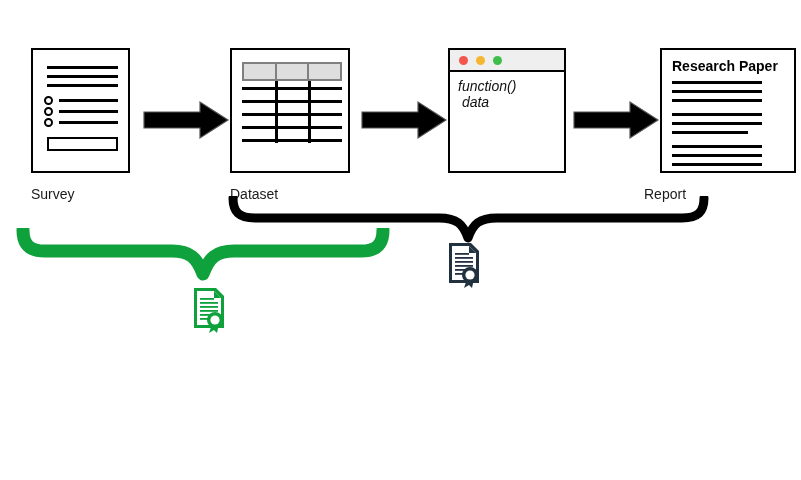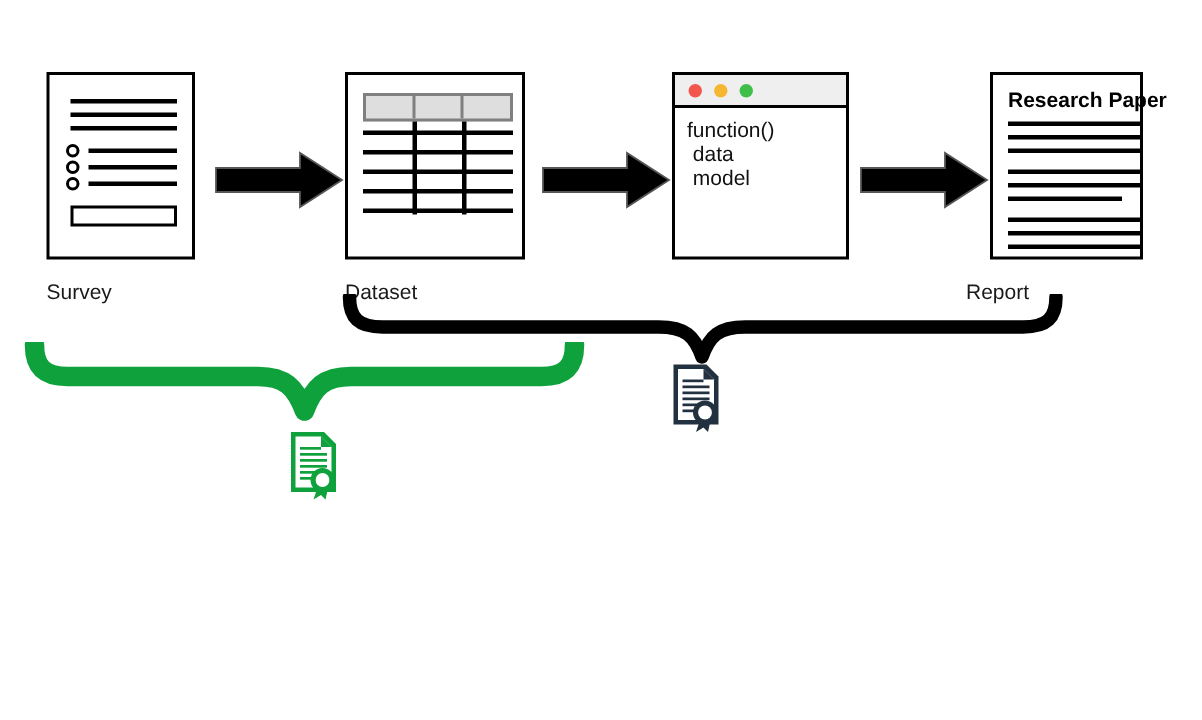--- a/index.html
+++ b/index.html
@@ -85,21 +85,21 @@
     height: 3px;
     background: #000000;
   }
   .tbl-col-line {
     position: absolute;
     width: 3px;
     background: #000000;
   }
 
   
-  #code-node { left: 448px; top: 48px; width: 118px; height: 125px; }
+  #code-node { left: 448px; top: 48px; width: 118px; height: 125px; font-style: italic; }
   .code-titlebar {
     position: absolute;
     left: 0; top: 0;
     width: 100%;
     height: 22px;
     background: #efefef;
     border-bottom: 2px solid #000000;
     box-sizing: border-box;
   }
   .dot {
@@ -118,21 +118,21 @@
   }
   .code-line {
     font-family: "Liberation Sans", sans-serif;
     font-size: 14px;
     line-height: 16px;
     color: #111111;
     white-space: pre;
   }
 
   
-  #report-node { left: 660px; top: 48px; width: 102px; height: 125px; }
+  #report-node { left: 660px; top: 48px; width: 136px; height: 125px; }
   .report-title {
     position: absolute;
     left: 10px;
     top: 8px;
     font-size: 14px;
     font-weight: bold;
     line-height: 16px;
     white-space: nowrap;
     color: #000000;
   }
@@ -195,21 +195,20 @@
 
   <div class="node" id="code-node">
     <div class="code-titlebar">
       <div class="dot" style="left:9px;  background:#f2564c;"></div>
       <div class="dot" style="left:26px; background:#f5b731;"></div>
       <div class="dot" style="left:43px; background:#3fbf4a;"></div>
     </div>
     <div class="code-body">
       <div class="code-line">function()</div>
       <div class="code-line"> data</div>
-      <div class="code-line"> model</div>
     </div>
   </div>
 
   <svg class="arrow" style="left:572px; top:100px;" width="88" height="40" viewBox="0 0 88 40">
     <path d="M2,12 L58,12 L58,2 L86,20 L58,38 L58,28 L2,28 Z" fill="#000000" stroke="#555555" stroke-width="1.2" stroke-linejoin="miter"></path>
   </svg>
 
   <div class="node" id="report-node">
     <div class="report-title">Research Paper</div>
 

